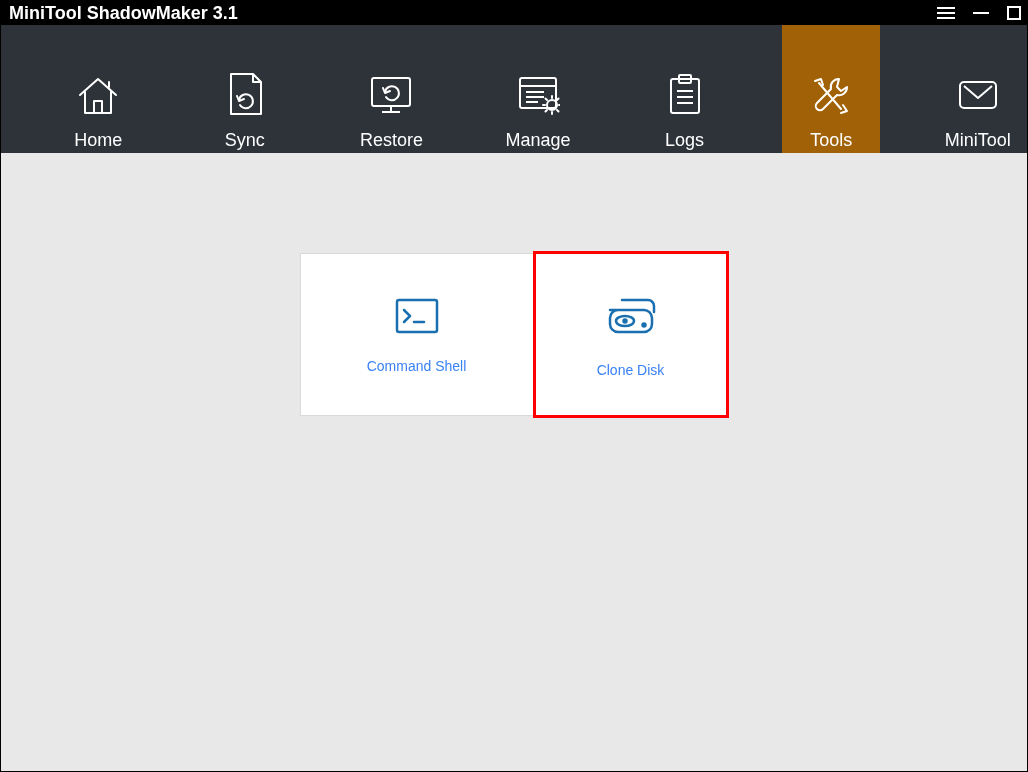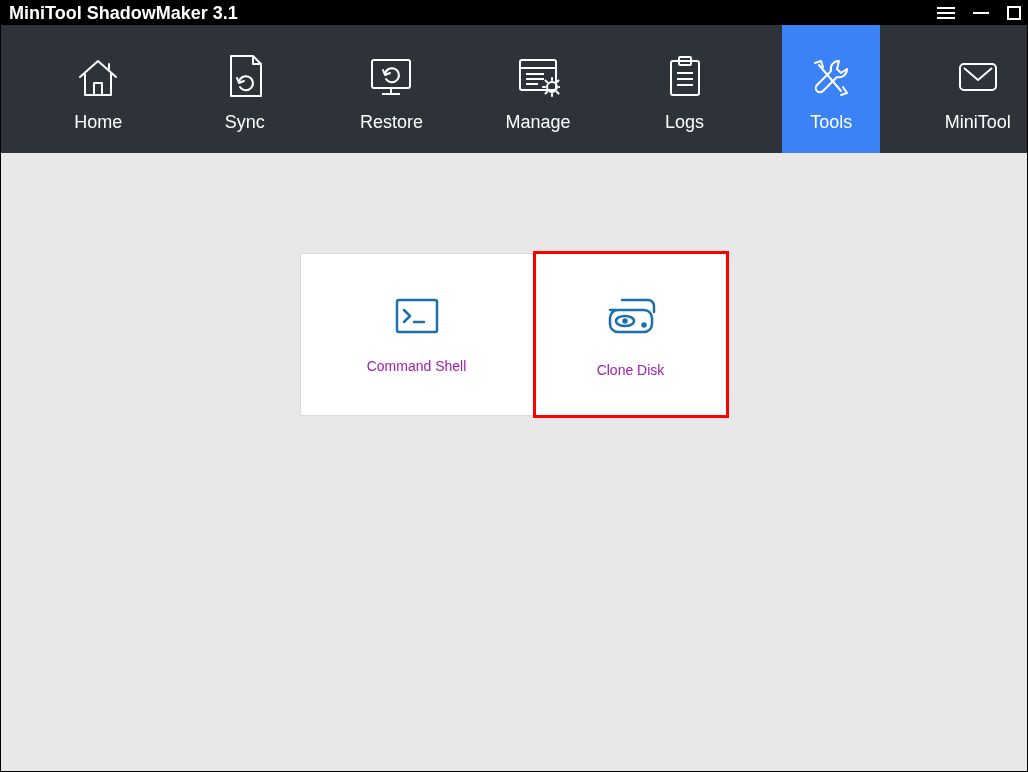--- a/index.html
+++ b/index.html
@@ -32,27 +32,27 @@
     height: 128px;
     display: flex;
     color: #fff;
   }
   .nav-item {
     flex: 1;
     display: flex;
     flex-direction: column;
     align-items: center;
     justify-content: flex-end;
-    padding-bottom: 20px;
+    padding-bottom: 2px;
     gap: 10px;
     cursor: pointer;
     font-size: 18px;
     margin-left: 48px;
   }
-  .nav-item.active { background: #3b82f6; }
+  .nav-item.active { background: #a16207; }
   .nav-item .icon-wrap {
     height: 50px;
     display: flex;
     align-items: center;
     justify-content: center;
   }
   .nav-item svg { stroke: #fff; fill: none; }
 
   
   .content {
@@ -71,21 +71,21 @@
     height: 163px;
     background: #fff;
     border: 1px solid #d9d9d9;
     display: flex;
     flex-direction: column;
     align-items: center;
     justify-content: center;
     gap: 22px;
     cursor: pointer;
     font-size: 14px;
-    color: #a21caf;
+    color: #3b82f6;
   }
   .card + .card { margin-left: -1px; } 
   .card.highlight {
     border: 3px solid #ff0000;
     width: 196px;
     height: 167px;
     margin-top: -2px;
     margin-left: -1px;
     z-index: 1;
     text-align: right;

